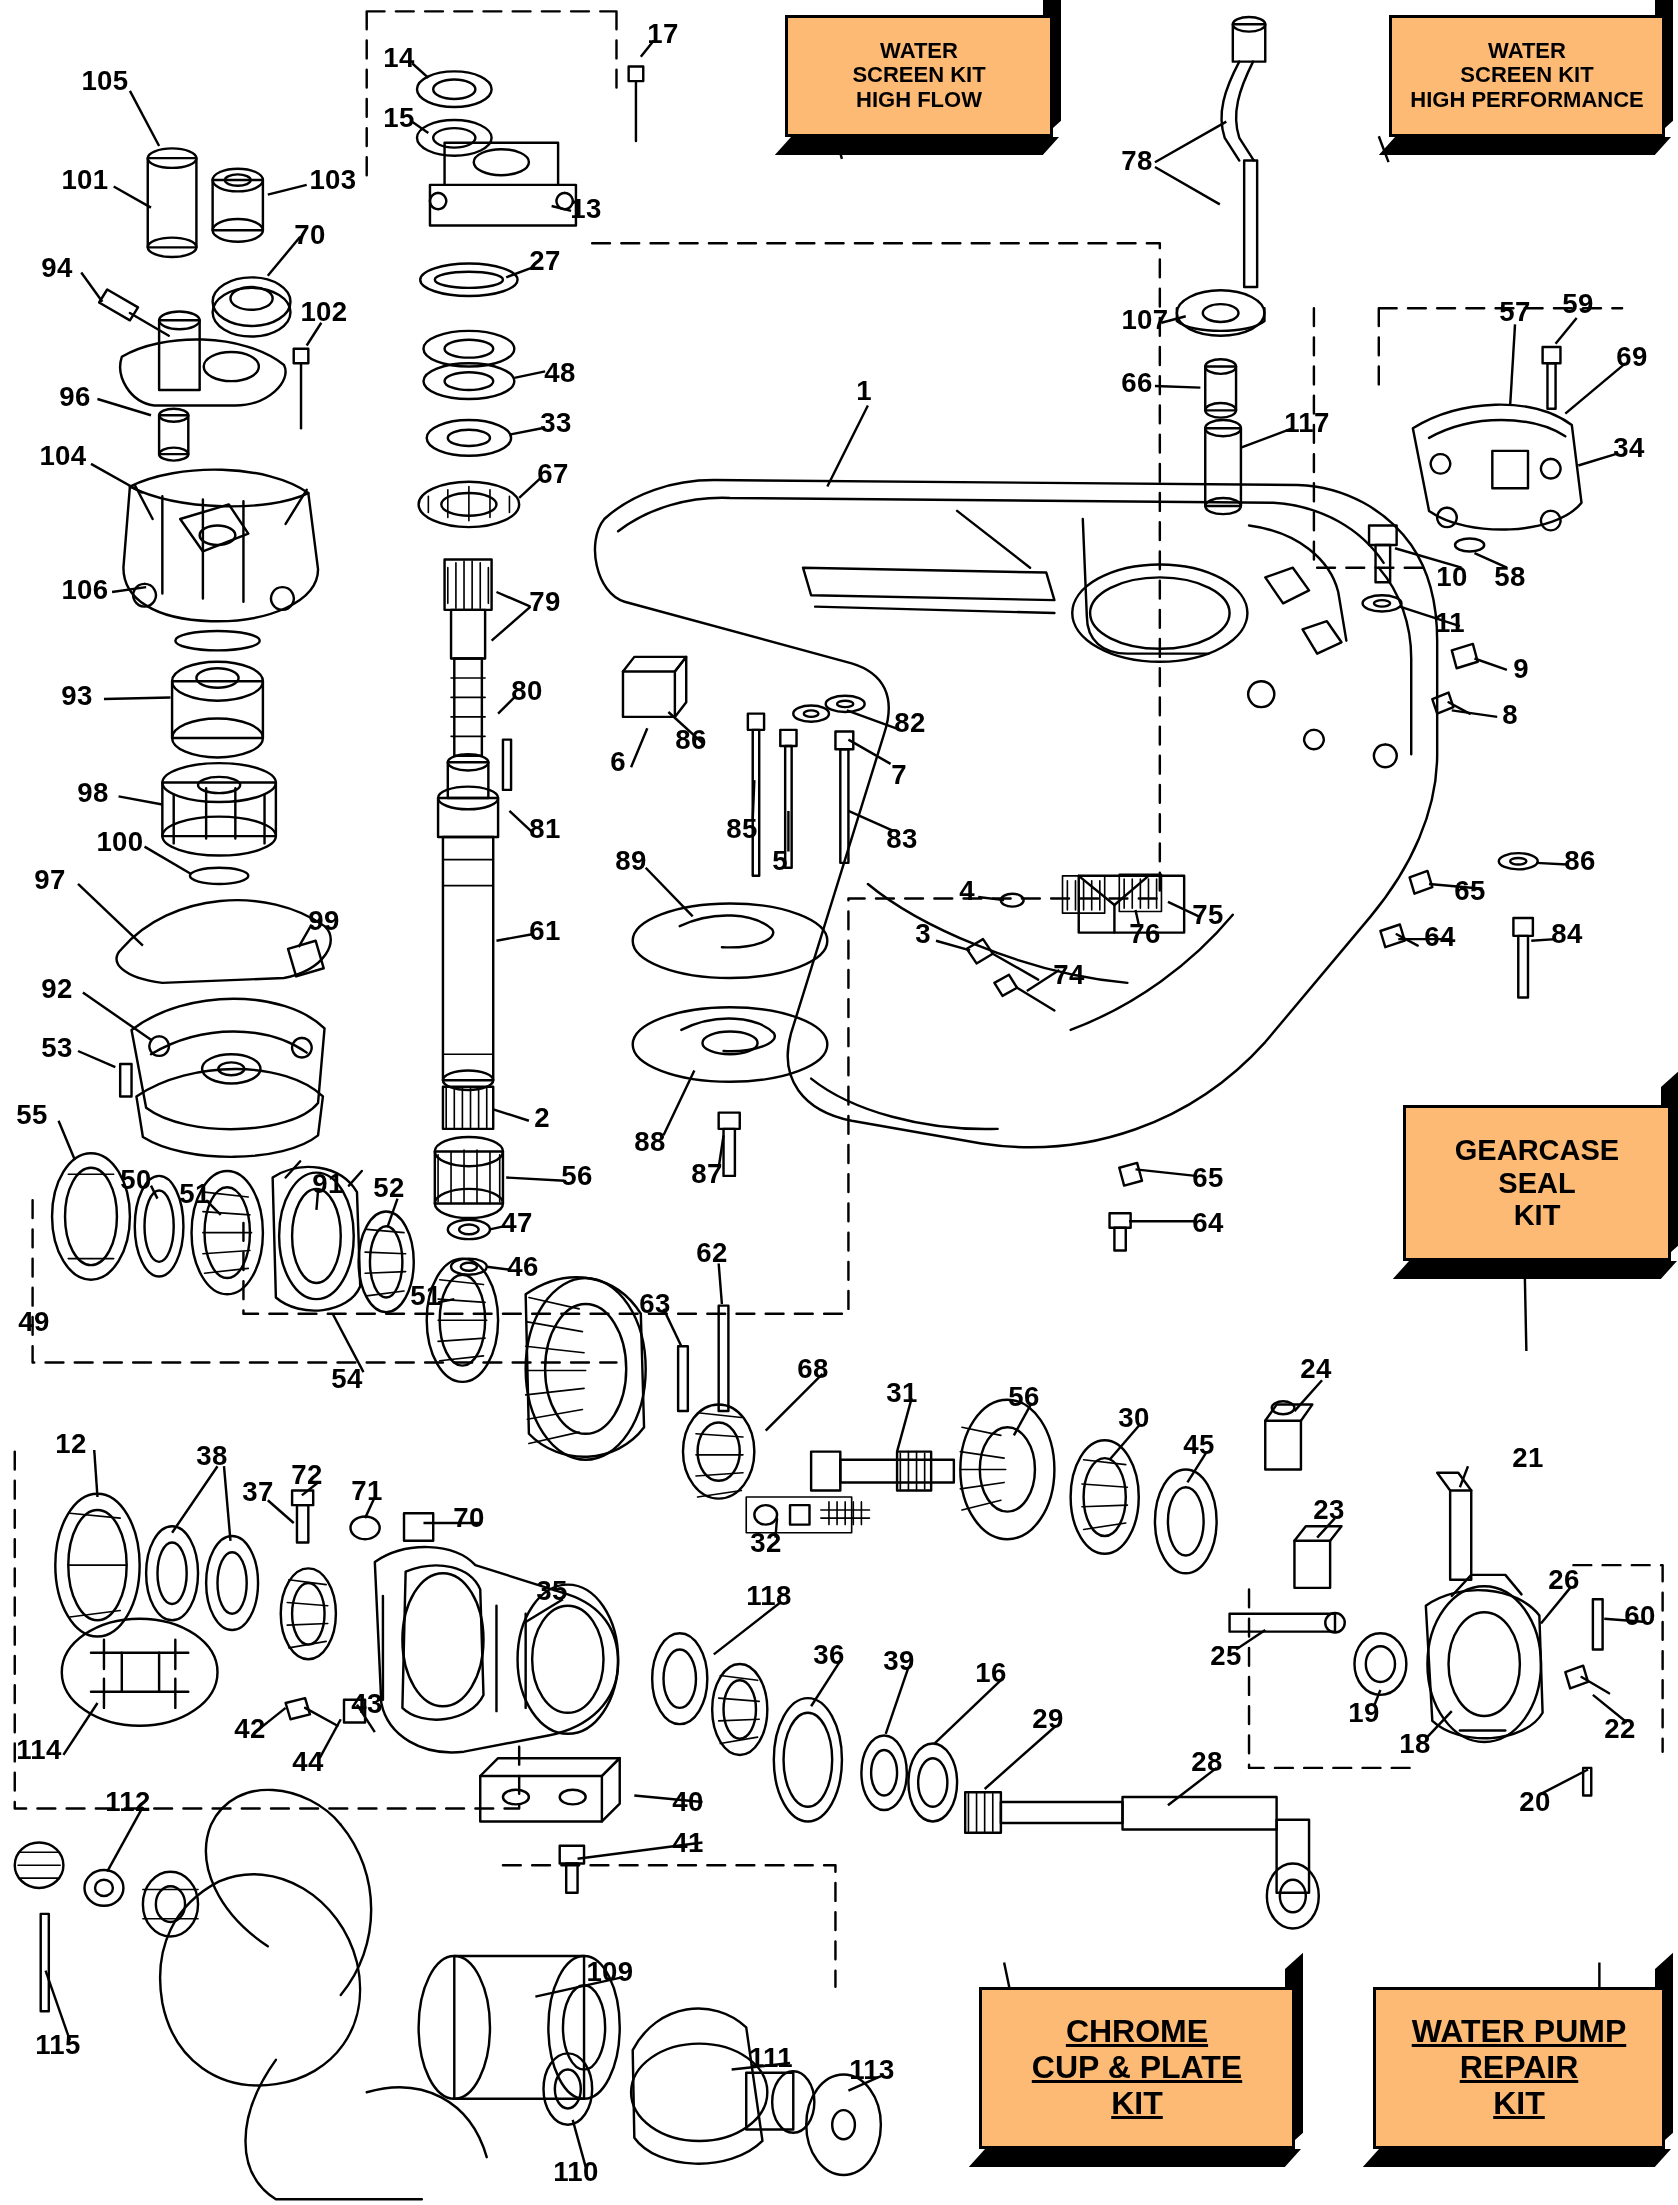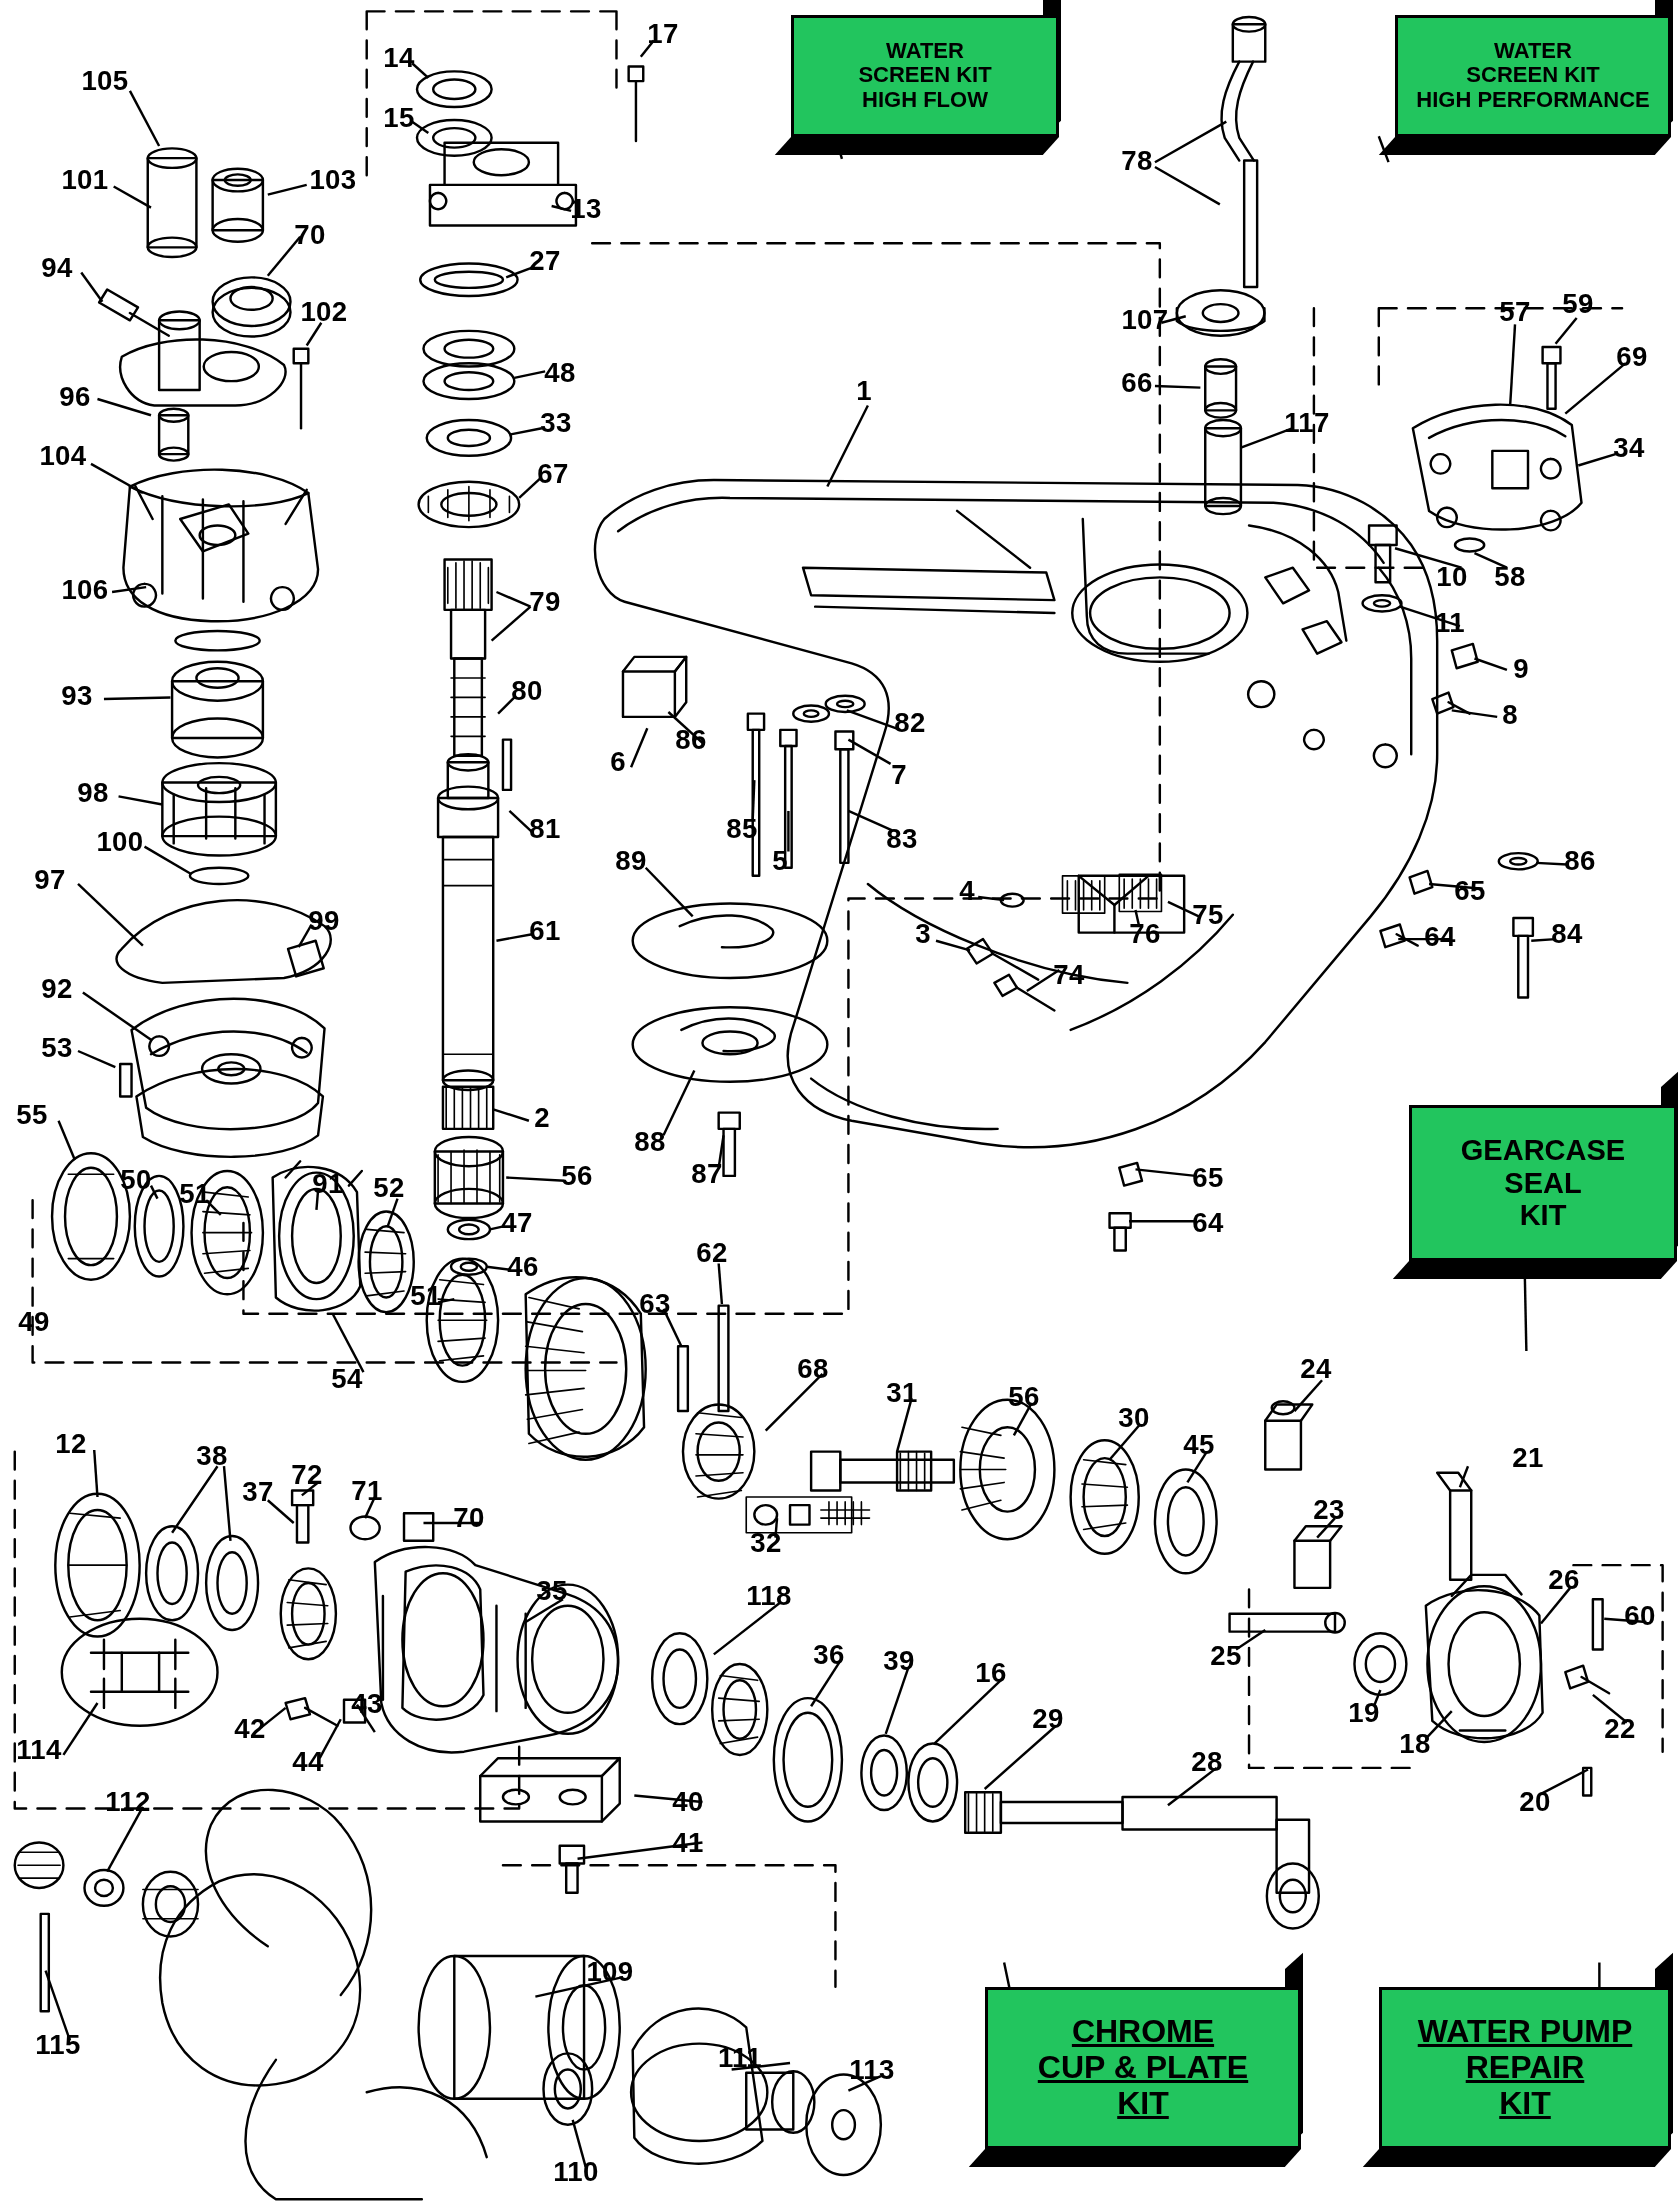--- a/index.html
+++ b/index.html
@@ -29,25 +29,25 @@
     white-space: nowrap;
     transform: translate(-50%, -50%);
     letter-spacing: 0.4px;
   }
   
   .kitbox {
     position: absolute;
   }
   .kitbox .face {
     position: absolute;
-    left: 16px; top: 0;
+    left: 10px; top: 0;
     width: 100%;
     height: 100%;
     border: 3.2px solid #000;
-    background: #22c55e;
+    background: #fdba74;
     display: flex;
     align-items: center;
     justify-content: center;
     text-align: center;
     box-sizing: border-box;
     z-index: 2;
   }
   .kitbox .face span {
     display: block;
     font-weight: bold;
@@ -756,21 +756,21 @@
       <div class="callout" style="left: 58px; top: 2045px;">115</div>
       <div class="callout" style="left: 688px; top: 1802px;">40</div>
       <div class="callout" style="left: 688px; top: 1843px;">41</div>
       <div class="callout" style="left: 769px; top: 1596px;">118</div>
       <div class="callout" style="left: 829px; top: 1655px;">36</div>
       <div class="callout" style="left: 899px; top: 1661px;">39</div>
       <div class="callout" style="left: 991px; top: 1673px;">16</div>
       <div class="callout" style="left: 1048px; top: 1719px;">29</div>
       <div class="callout" style="left: 1207px; top: 1762px;">28</div>
       <div class="callout" style="left: 610px; top: 1972px;">109</div>
-      <div class="callout" style="left: 740px; top: 2058px;">111</div>
+      <div class="callout" style="left: 771px; top: 2058px;">111</div>
       <div class="callout" style="left: 872px; top: 2070px;">113</div>
       <div class="callout" style="left: 576px; top: 2172px;">110</div>
       <div class="callout" style="left: 399px; top: 58px;">14</div>
       <div class="callout" style="left: 399px; top: 118px;">15</div>
       <div class="callout" style="left: 663px; top: 34px;">17</div>
       <div class="callout" style="left: 586px; top: 209px;">13</div>
       <div class="callout" style="left: 545px; top: 261px;">27</div>
       <div class="callout" style="left: 560px; top: 373px;">48</div>
       <div class="callout" style="left: 556px; top: 423px;">33</div>
       <div class="callout" style="left: 553px; top: 474px;">67</div>

